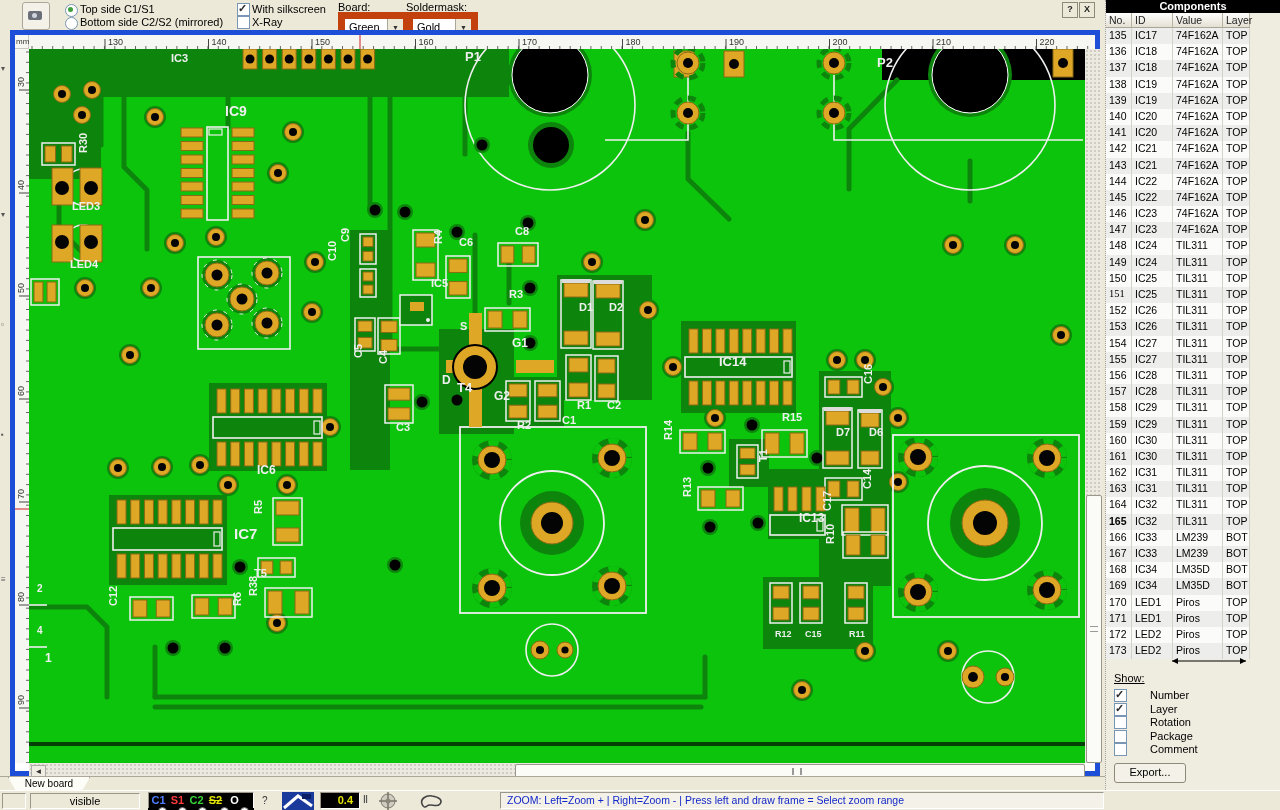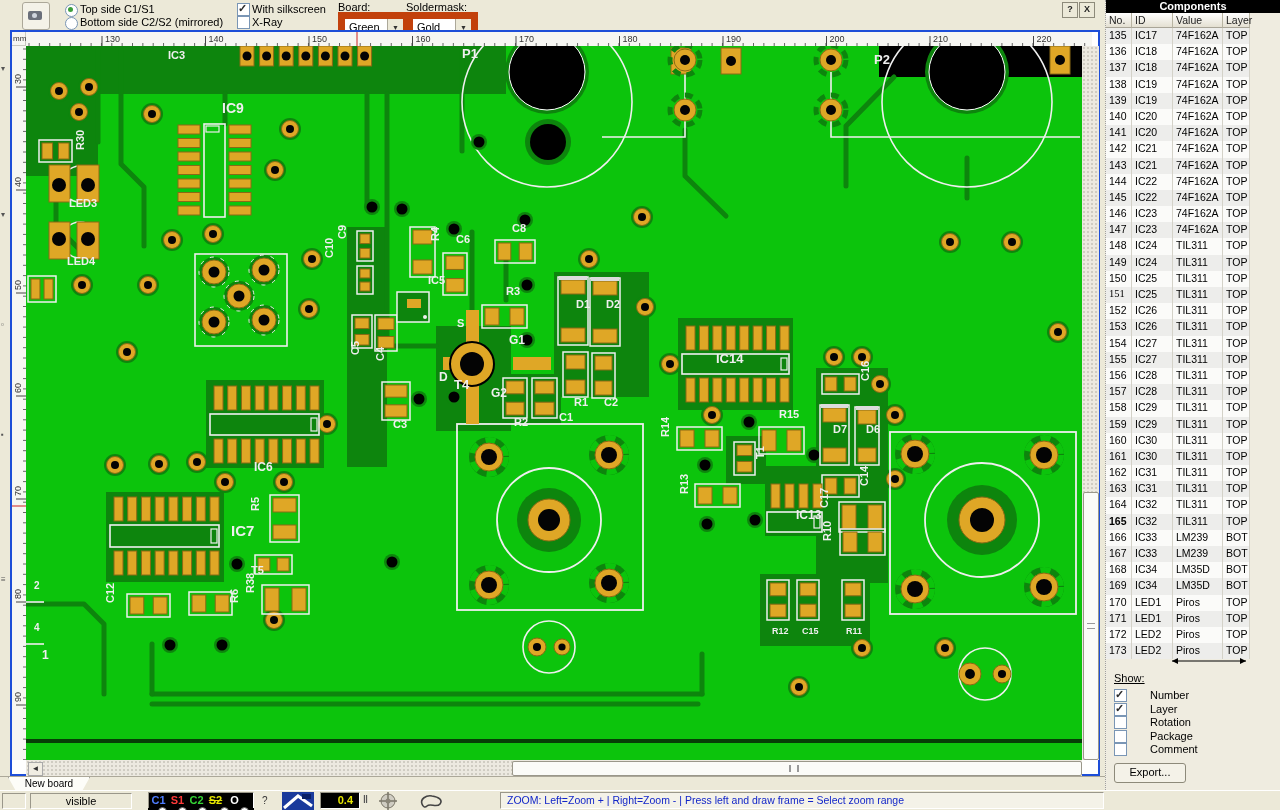--- a/index.html
+++ b/index.html
@@ -18,21 +18,21 @@
   .radio.sel:before{content:"";position:absolute;left:2px;top:2px;width:5px;height:5px;border-radius:50%;background:#3c9e3c;}
   .chk{position:absolute;width:11px;height:11px;border:1px solid #7a96b5;background:#fff;}
   .chk.on:before{content:"✓";position:absolute;left:0px;top:-2px;font-size:11px;font-weight:bold;color:#2b2b2b;}
   .tlabel{position:absolute;white-space:nowrap;font-size:11px;}
   .ddl{position:absolute;height:19px;background:#fff;border:7px solid #c2410c;font-size:11px;}
   .ddl .val{position:absolute;left:4px;top:2px;}
   .ddl .btn{position:absolute;right:0;top:0;width:15px;height:100%;background:#ece9d8;border-left:1px solid #aca899;text-align:center;font-size:7px;color:#333;line-height:17px;}
   .sqbtn{position:absolute;top:2px;width:14px;height:14px;background:#ece9d8;border:1px solid #8d8a7a;
          font-size:9px;font-weight:bold;text-align:center;line-height:13px;color:#222;}
   
-  .viewport{position:absolute;left:10px;top:30px;width:1090px;height:746px;background:#fff;border:2px solid #1d4ed8;box-sizing:border-box;}
+  .viewport{position:absolute;left:10px;top:30px;width:1090px;height:746px;background:#fff;border:5px solid #1d4ed8;box-sizing:border-box;}
   .corner{position:absolute;left:0;top:0;width:14px;height:14px;background:#f6f6f2;border-right:1px solid #c8c8c0;border-bottom:1px solid #c8c8c0;font-size:8px;color:#333;line-height:13px;padding-left:1px;box-sizing:border-box;}
   #hruler{position:absolute;left:14px;top:0;width:1066px;height:14px;background:#f6f6f2;border-bottom:1px solid #b8b8b0;}
   #vruler{position:absolute;left:0;top:14px;width:14px;height:714px;background:#f6f6f2;border-right:1px solid #b8b8b0;}
   #pcbwrap{position:absolute;left:14px;top:14px;width:1056px;height:714px;}
   
   .vscroll{position:absolute;left:1070px;top:14px;width:17px;height:714px;background:#ece9e0;
     background-image:radial-gradient(#cfccc2 1px, transparent 1px);background-size:4px 4px;}
   .vthumb{position:absolute;left:1px;top:446px;width:14px;height:266px;background:#fbfbf8;border:1px solid #9a978a;border-radius:2px;}
   .grip-v{position:absolute;left:3px;top:130px;width:8px;border-top:1px solid #999;border-bottom:1px solid #999;height:4px;}
   .hscroll{position:absolute;left:14px;top:728px;width:1056px;height:16px;background:#ece9e0;
@@ -895,21 +895,21 @@
         </div>
     </div>
   </div>
 
   <div class="tabbar">
     <div class="tab">New board</div>
   </div>
 
   <div class="statusbar">
     <div class="cell" style="left:2px;top:2px;width:24px;height:16px"></div>
-    <div class="cell" style="left:30px;top:2px;width:102px;height:16px;text-align:center;line-height:14px">visible</div>
+    <div class="cell" style="left:30px;top:2px;width:110px;height:16px;text-align:center;line-height:14px">visible</div>
     <div class="cell layerbox" style="left:148px;top:1px;width:106px;height:17px" id="layerbox"><span style="color: rgb(79, 125, 255);">C1</span><span style="color: rgb(255, 58, 58);">S1</span><span style="color: rgb(53, 212, 53);">C2</span><span style="color: rgb(230, 230, 0); text-decoration: line-through;">S2</span><span style="color: rgb(255, 255, 255);">O</span></div>
     <div class="qmark" style="left:262px;top:4px">?</div>
     <div class="icon18" style="left:282px;top:1px">
       <svg width="32" height="18">
           <rect x="0" y="0" width="32" height="18" fill="#1a3a9c"></rect>
           <path d="M2,16 L16,4 L30,14" stroke="#fff" stroke-width="3" fill="none"></path>
           <rect x="20" y="2" width="9" height="5" fill="#0a1f66"></rect>
         </svg>
     </div>
     <div class="cell blackbox" style="left:320px;top:1px;width:40px;height:17px">0.4</div>

